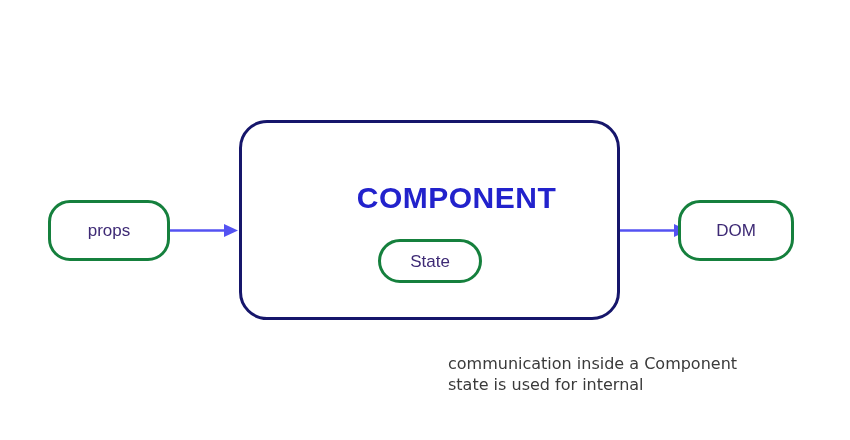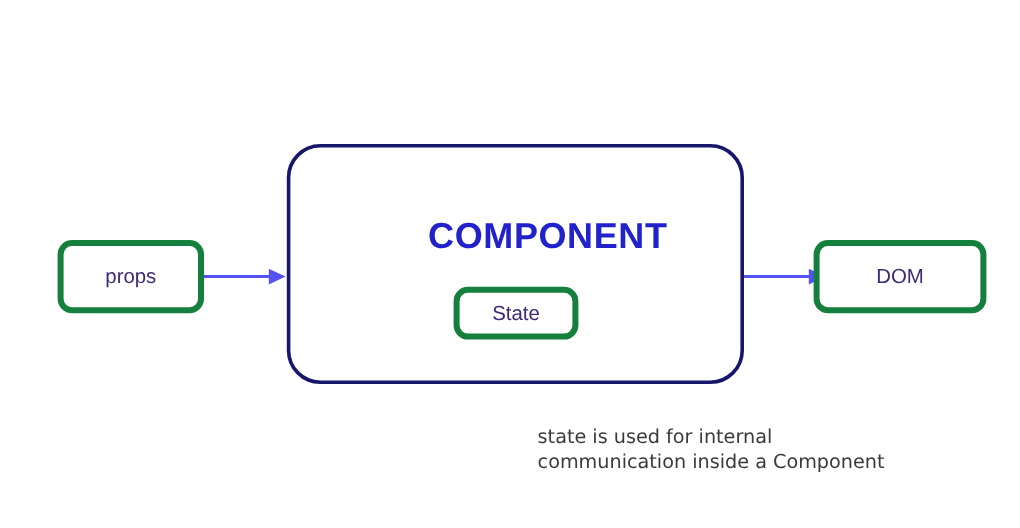--- a/index.html
+++ b/index.html
@@ -13,32 +13,32 @@
     height: 440px;
     background: #ffffff;
     overflow: hidden;
     font-family: "Liberation Sans", sans-serif;
   }
 
   
   .node {
     position: absolute;
     box-sizing: border-box;
-    border: 5px solid #15803d;
-    border-radius: 12px;
+    border: 3px solid #15803d;
+    border-radius: 22px;
     background: #ffffff;
     display: flex;
     align-items: center;
     justify-content: center;
     color: #3e2a75;
     font-size: 17px;
     line-height: 1;
   }
   .node-props { left: 48px;  top: 200px; width: 122px; height: 61px; }
-  .node-dom   { left: 678px; top: 200px; width: 144px; height: 61px; text-align: right; }
+  .node-dom   { left: 678px; top: 200px; width: 116px; height: 61px; text-align: right; }
   .node-state { left: 378px; top: 239px; width: 104px; height: 44px; font-size: 17px; }
 
   
   .component-box {
     position: absolute;
     left: 239px;
     top: 120px;
     width: 381px;
     height: 200px;
     box-sizing: border-box;
@@ -106,17 +106,17 @@
   <svg class="arrow arrow-2" viewBox="0 0 70 17">
     <line x1="1" y1="8.5" x2="56" y2="8.5" stroke="#5452f2" stroke-width="2.5"></line>
     <polygon points="55,2 69,8.5 55,15" fill="#5452f2"></polygon>
   </svg>
 
   <div class="node node-dom">
     <span>DOM</span>
   </div>
 
   <div class="caption">
+    <div>communication inside a Component</div>
     <div>state is used for internal</div>
-    <div>communication inside a Component</div>
   </div>
 
 </div>
 
 </body></html>

